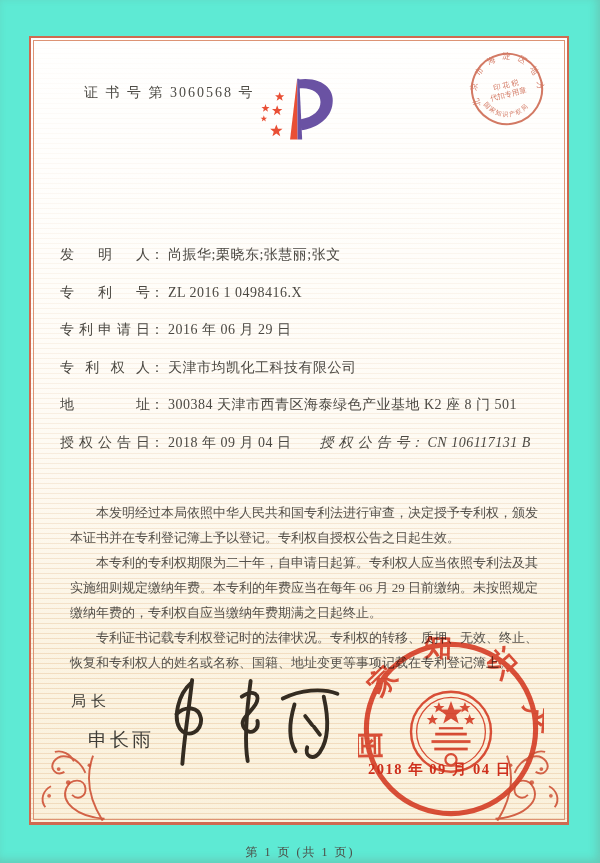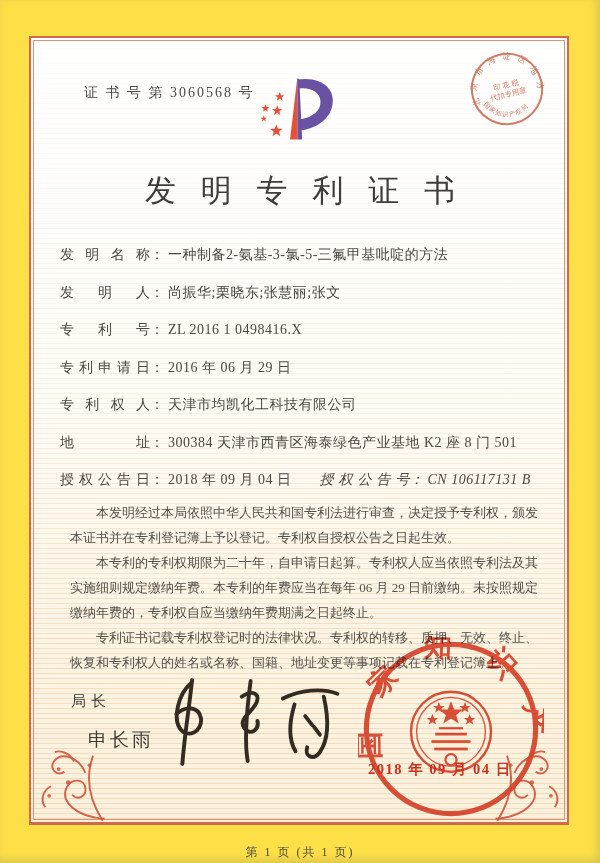--- a/index.html
+++ b/index.html
@@ -1,18 +1,18 @@
 <!DOCTYPE html>
 <html><head>
 <meta charset="utf-8">
 <style>
   html,body{margin:0;padding:0;background:#f2f0ec;}
   .sheet{
     position:relative;width:600px;height:863px;margin:0 auto;overflow:hidden;
-    background:#fde047;
+    background:#5eead4;
     font-family:"Liberation Serif","DejaVu Serif",serif;
     color:#44423c;
     box-shadow:inset -3px -3px 8px rgba(120,110,100,.25);
   }
   
   .frame{
     position:absolute;left:29px;top:36px;width:536px;height:784px;
     border:2px solid #cf6a50;border-bottom-width:3px;
     background:
       linear-gradient(180deg, rgba(255,255,255,.92) 0%, rgba(255,255,255,.55) 45%, rgba(255,255,255,.05) 78%),
@@ -72,26 +72,22 @@
       <polygon points="46,70 48,75.2 53.4,75.2 49.1,78.6 50.7,84 46,80.7 41.3,84 42.9,78.6 38.6,75.2 44,75.2"></polygon>
       <polygon points="71,15 62.5,88 71.5,88"></polygon>
     </g>
     <g fill="#6a52a3">
       <polygon points="71,15 71.5,88 77,88 73.5,15"></polygon>
       <path d="M72,16 C101,12 118,28 113,48 C109,66 91,75 76,77 L74.5,64
                C91,61 99,53 99,43 C99,31 86,25 72.5,27 Z"></path>
     </g>
   </svg>
 
-  <div class="title">发明专利证书</div>
 
   <div class="fields">
-    <div class="frow">
-      <span class="flabel">发明名称</span><span class="fcolon">：</span><span class="fvalue">一种制备2-氨基-3-氯-5-三氟甲基吡啶的方法</span>
-    </div>
     <div class="frow">
       <span class="flabel">发明人</span><span class="fcolon">：</span><span class="fvalue">尚振华;栗晓东;张慧丽;张文</span>
     </div>
     <div class="frow">
       <span class="flabel">专利号</span><span class="fcolon">：</span><span class="fvalue">ZL 2016 1 0498416.X</span>
     </div>
     <div class="frow">
       <span class="flabel">专利申请日</span><span class="fcolon">：</span><span class="fvalue">2016 年 06 月 29 日</span>
     </div>
     <div class="frow">

